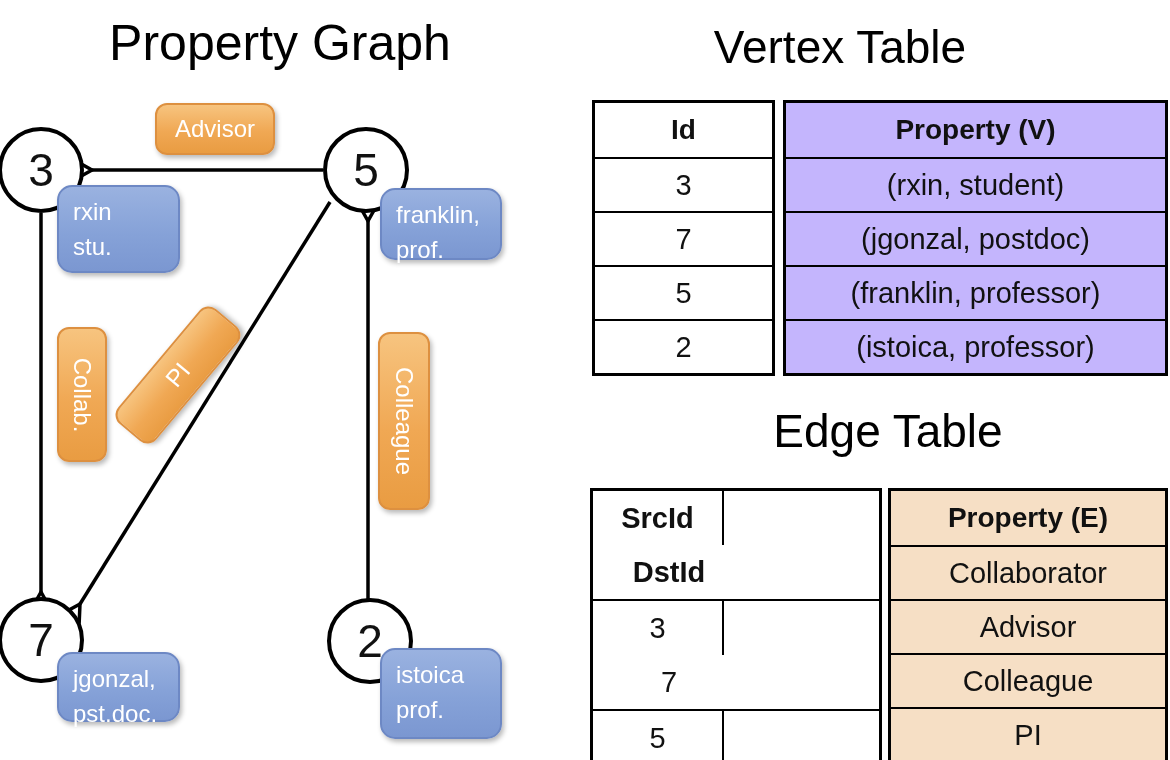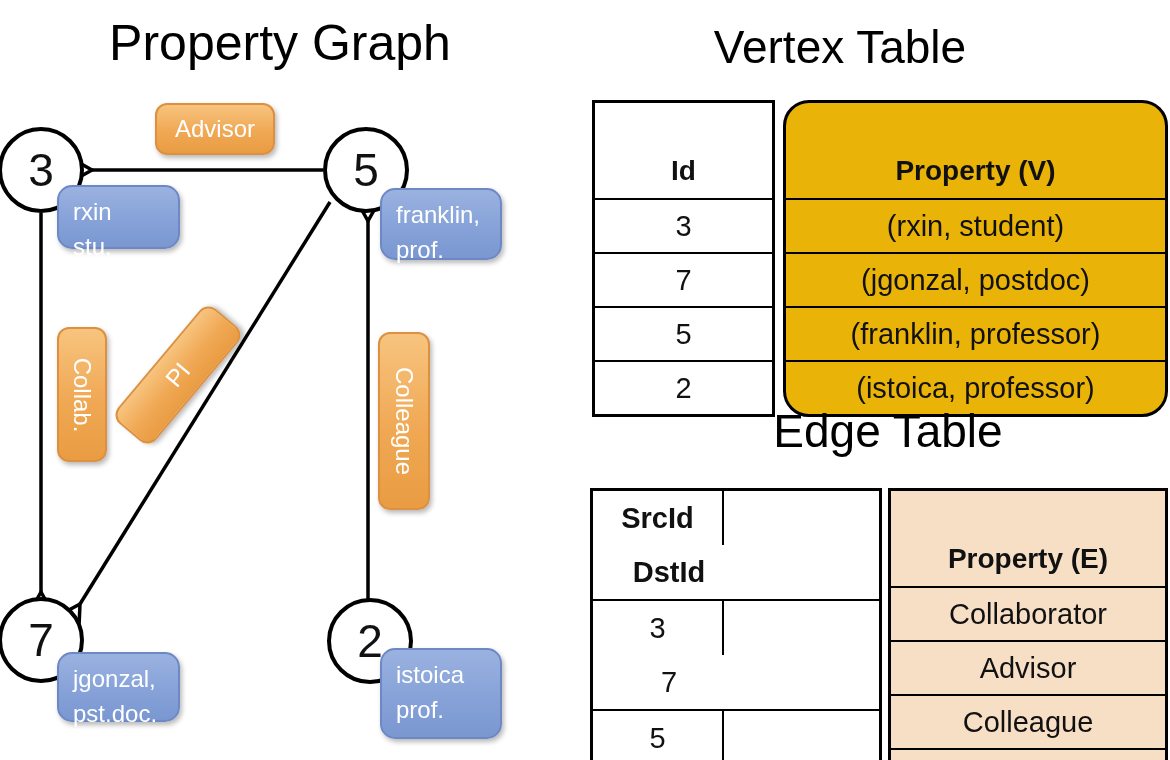--- a/index.html
+++ b/index.html
@@ -44,23 +44,23 @@
   
   #edges{position:absolute;left:0;top:0;z-index:1;}
   
   .tbl{position:absolute;display:flex;}
   .col{box-sizing:border-box;border:3px solid #000;background:#fff;}
   .cell{
     box-sizing:border-box;height:54px;display:flex;
     align-items:center;justify-content:center;
     font-size:29px;border-top:2.5px solid #000;
   }
-  .cell:first-child{border-top:none;margin-top:41px;}
+  .cell:first-child{border-top:none;}
   .hdr{font-weight:700;font-size:28px;}
-  .fill-blue{background:#eab308;border-radius:26px;}
+  .fill-blue{background:#c4b5fd;}
   .fill-tan{background:#f6dfc5;}
   .row2{display:flex;border-top:2.5px solid #000;flex-direction:column;}
   .row2:first-child{border-top:none;}
   .row2 .c1{width:131px;border-right:2.5px solid #000;}
   .row2 .c2{width:152px;}
   .row2 > div{box-sizing:border-box;height:54px;display:flex;align-items:center;justify-content:center;font-size:29px;}
 </style>
 </head>
 <body>
 
@@ -97,21 +97,21 @@
 <div class="opill" style="left:57px;top:327px;width:50px;height:135px;">
   <span class="vtext">Collab.</span>
 </div>
 <div class="opill" style="left:103px;top:350px;width:150px;height:50px;transform:rotate(-50deg);">
   <span>PI</span>
 </div>
 <div class="opill" style="left:378px;top:332px;width:52px;height:178px;">
   <span class="vtext">Colleague</span>
 </div>
 
-<div class="bpill" style="left:57px;top:185px;width:123px;height:64px;">
+<div class="bpill" style="left:57px;top:185px;width:123px;height:88px;">
   <div>rxin</div>
   <div>stu.</div>
 </div>
 <div class="bpill" style="left:380px;top:188px;width:122px;height:72px;">
   <div>franklin,</div>
   <div>prof.</div>
 </div>
 <div class="bpill" style="left:57px;top:652px;width:123px;height:70px;">
   <div>jgonzal,</div>
   <div>pst.doc.</div>

